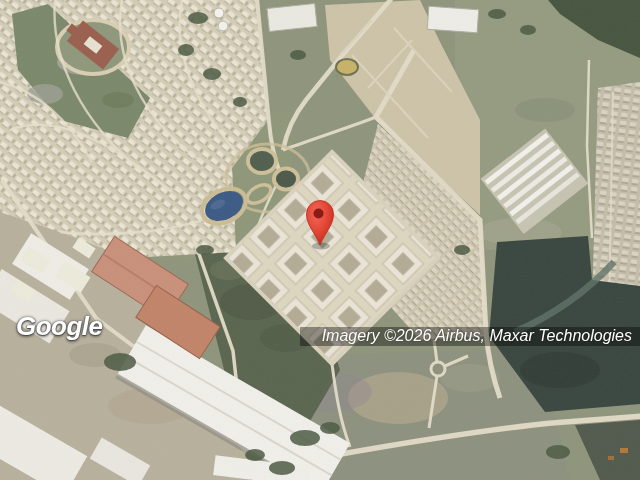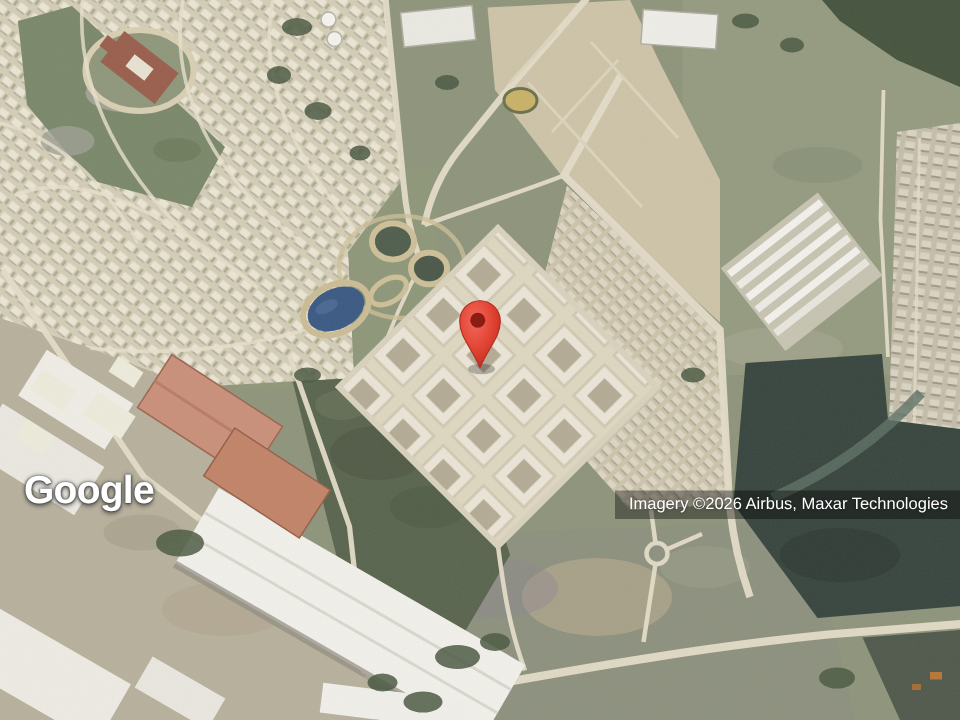--- a/index.html
+++ b/index.html
@@ -1,30 +1,30 @@
 <!DOCTYPE html>
 <html><head>
 <meta charset="utf-8">
 <style>
   html,body{margin:0;padding:0;width:640px;height:480px;overflow:hidden;background:#8e957b;
     font-family:"Liberation Sans",sans-serif;}
-  .stage{position:relative;width:640px;height:348px;}
+  .stage{position:relative;width:640px;height:348px;font-style:italic;}
   svg.map{position:absolute;left:0;top:0;display:block;}
   .google-logo{
     position:absolute;left:16px;bottom:6px;
     font-size:26px;font-weight:bold;letter-spacing:-.5px;color:#fff;
     text-shadow:0 1px 1px rgba(70,70,70,.9),0 0 3px rgba(90,90,90,.9),
       -1px 0 1px rgba(110,110,110,.55),1px 0 1px rgba(110,110,110,.55),
       0 2px 3px rgba(0,0,0,.35);
     cursor:pointer;user-select:none;
   }
   .attribution{
     position:absolute;right:0;bottom:2px;
     background:rgba(0,0,0,.38);color:#fff;
-    font-size:11px;line-height:16px;padding:1px 8px 2px 9px;
+    font-size:16px;line-height:16px;padding:1px 8px 2px 22px;
     text-shadow:0 0 2px rgba(0,0,0,.5);
     white-space:nowrap;
     margin-left:41px;
   }
 </style>
 </head>
 <body>
 
 <div class="stage">
 

